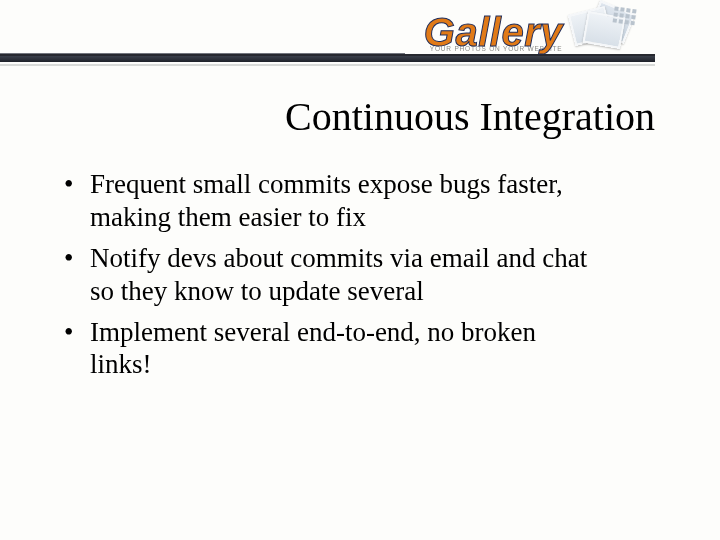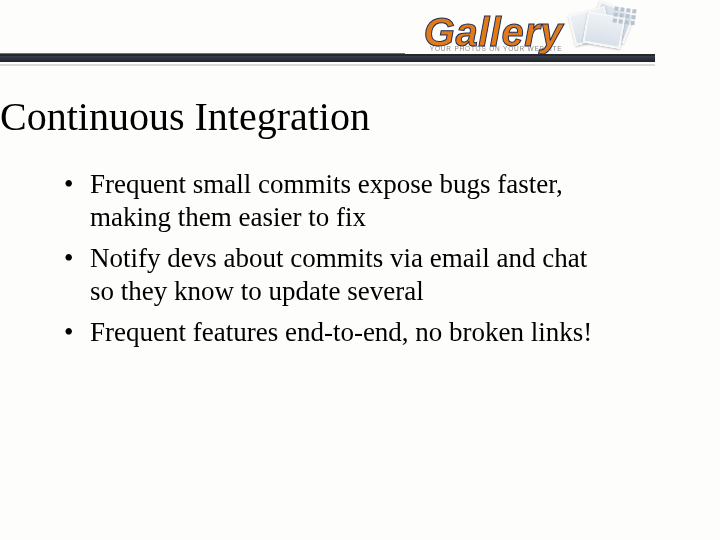--- a/index.html
+++ b/index.html
@@ -104,21 +104,21 @@
   }
   .rule-light {
     position: absolute;
     left: 0;
     bottom: 0;
     width: 100%;
     height: 2px;
     background: #d9dbd9;
   }
   .title {
-    text-align: left;
+    text-align: right;
     font-size: 40px;
     margin-bottom: 28px;
     font-weight: 400;
   }
   .content {
     padding: 0 62px 0 62px;
     margin-top: 12px;
   }
   ul.bullets {
     list-style: none;
@@ -176,17 +176,17 @@
       </div>
     </div>
   </div>
 
   <h1 class="title">Continuous Integration</h1>
 
   <div class="content">
     <ul class="bullets">
       <li>Frequent small commits expose bugs faster, making them easier to fix</li>
       <li>Notify devs about commits via email and chat so they know to update several</li>
-      <li>Frequent features end-to-end, no broken links!</li>
+      <li>Implement several end-to-end, no broken links!</li>
     </ul>
   </div>
 
 </div>
 
 </body></html>

